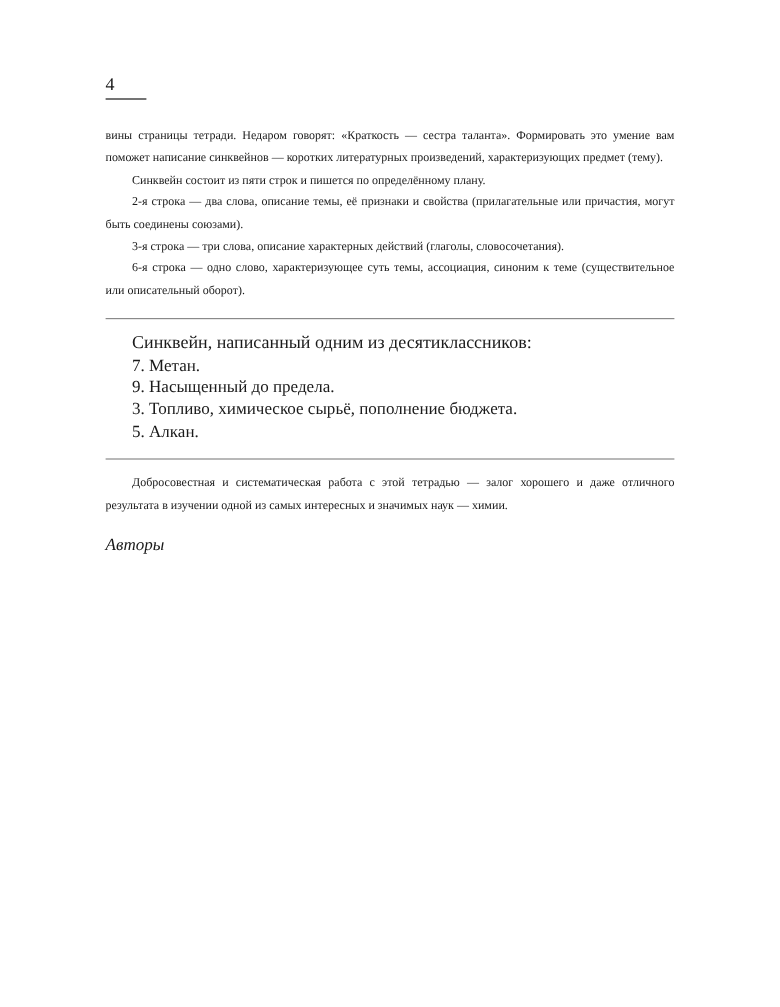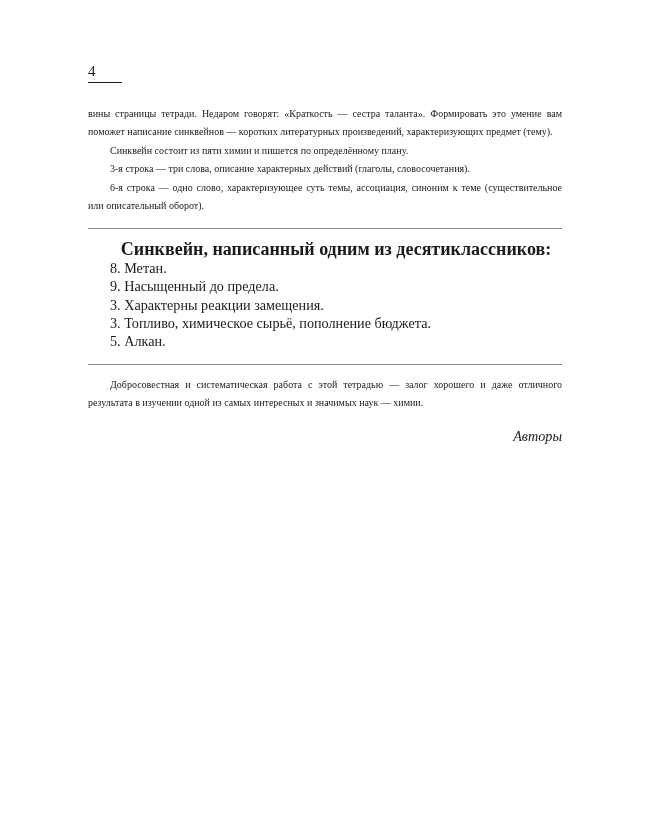--- a/index.html
+++ b/index.html
@@ -63,55 +63,53 @@
   }
   .list-line {
     margin: 0;
     font-size: 14.2px;
     line-height: 18.4px;
     text-align: left;
     white-space: nowrap;
   }
   .lead-line {
     margin: 0 0 0 0;
-    font-size: 18px;
+    font-size: 15px;
     line-height: 18.4px;
-    text-align: center;
-    font-weight: bold;
+    text-align: left;
   }
   .signature {
     margin: 14px 0 0 0;
     font-size: 14.2px;
     line-height: 18.4px;
-    text-align: right;
     font-style: italic;
   }
 </style>
 </head>
 <body>
 
 <div class="page">
   <div class="content">
 
     <div class="page-number-wrap">
       <div class="page-number">4</div>
     </div>
 
     <p class="body-text">вины страницы тетради. Недаром говорят: «Краткость — сестра таланта». Формировать это умение вам поможет написание синквейнов — коротких литературных произведений, характеризующих предмет (тему).</p>
-    <p class="body-text indent">Синквейн состоит из пяти химии и пишется по определённому плану.</p>
+    <p class="body-text indent">Синквейн состоит из пяти строк и пишется по определённому плану.</p>
+    <p class="body-text indent">2-я строка — два слова, описание темы, её признаки и свойства (прилагательные или причастия, могут быть соединены союзами).</p>
     <p class="body-text indent">3-я строка — три слова, описание характерных действий (глаголы, словосочетания).</p>
     <p class="body-text indent">6-я строка — одно слово, характеризующее суть темы, ассоциация, синоним к теме (существительное или описательный оборот).</p>
 
     <hr class="rule">
 
     <div class="block-indent">
       <p class="lead-line">Синквейн, написанный одним из десятиклассников:</p>
-      <p class="list-line">8. Метан.</p>
+      <p class="list-line">7. Метан.</p>
       <p class="list-line">9. Насыщенный до предела.</p>
-      <p class="list-line">3. Характерны реакции замещения.</p>
       <p class="list-line">3. Топливо, химическое сырьё, пополнение бюджета.</p>
       <p class="list-line">5. Алкан.</p>
     </div>
 
     <hr class="rule">
 
     <p class="body-text indent">Добросовестная и систематическая работа с этой тетрадью — залог хорошего и даже отличного результата в изучении одной из самых интересных и значимых наук — химии.</p>
     <p class="signature">Авторы</p>
 
   </div>

